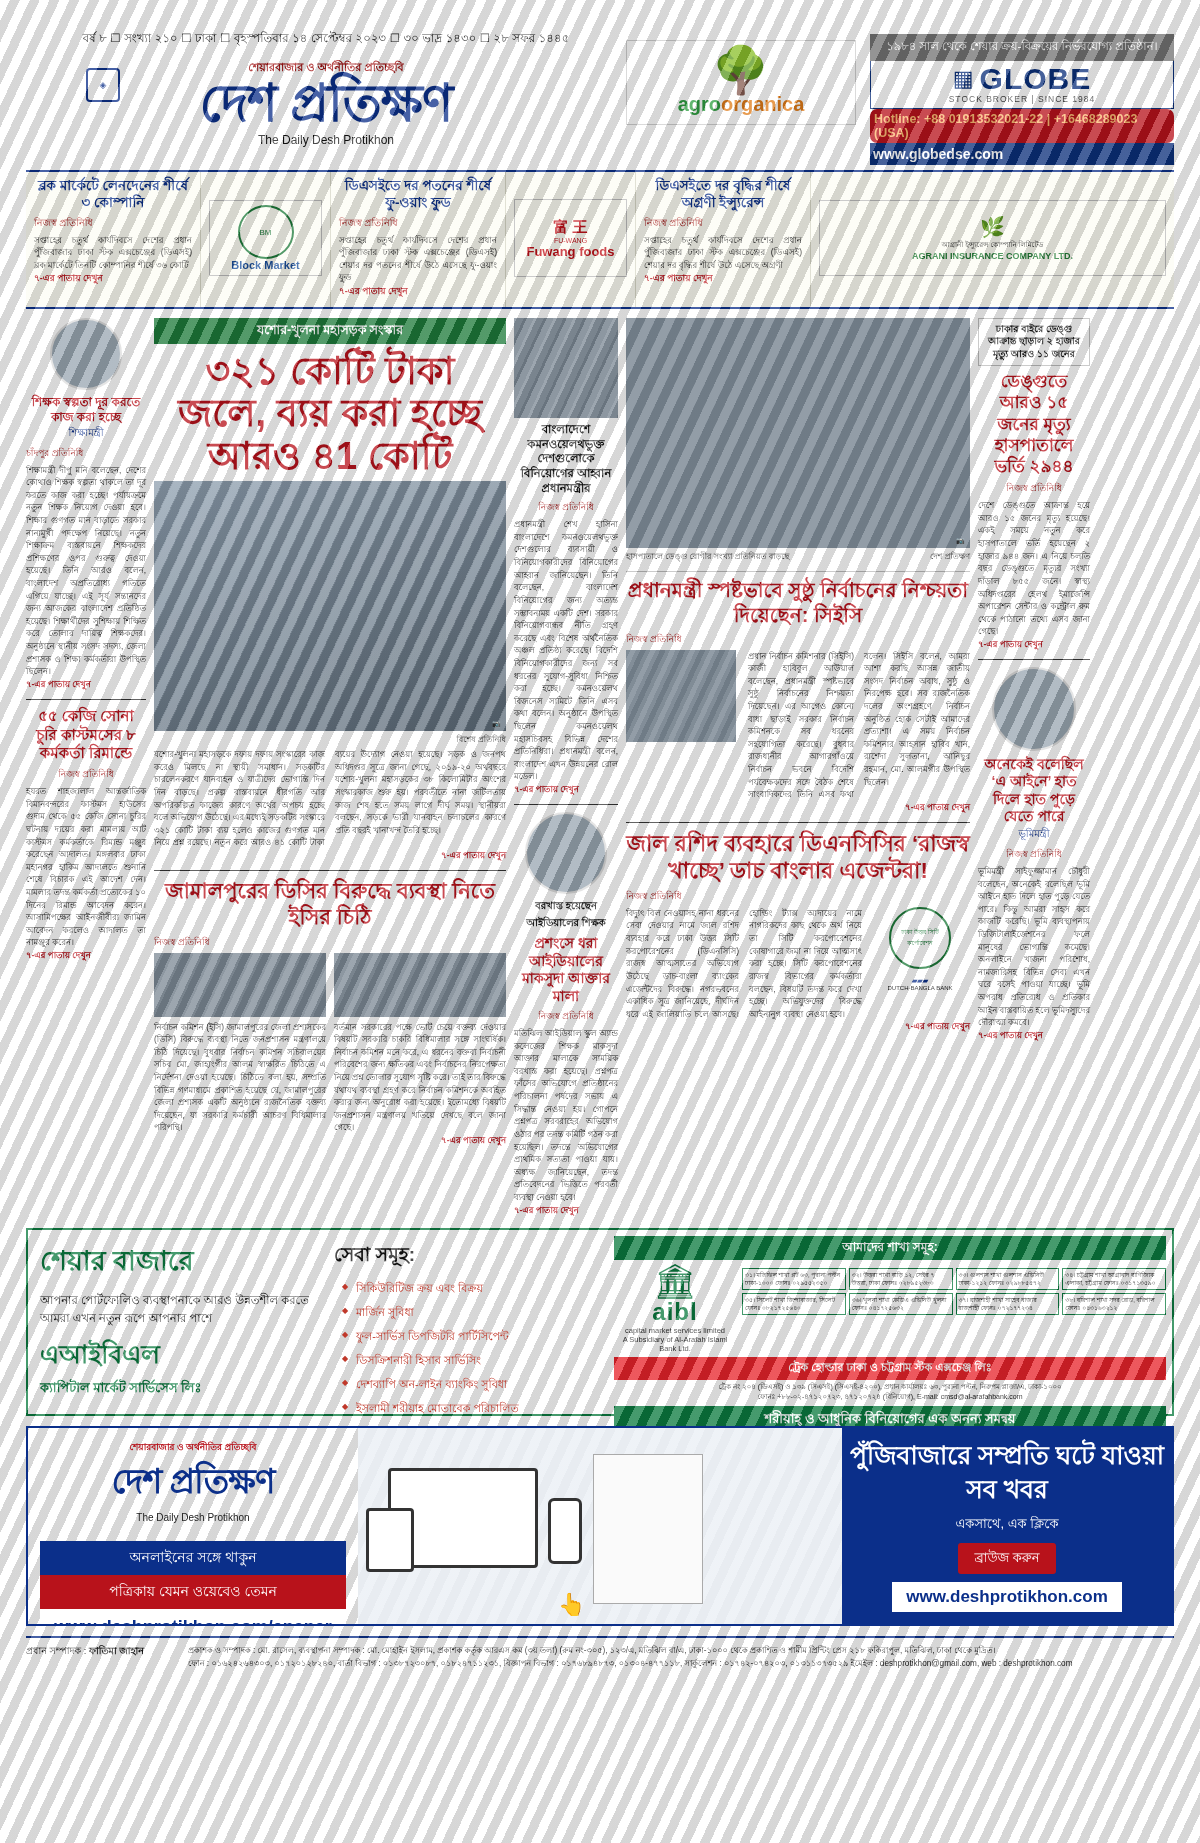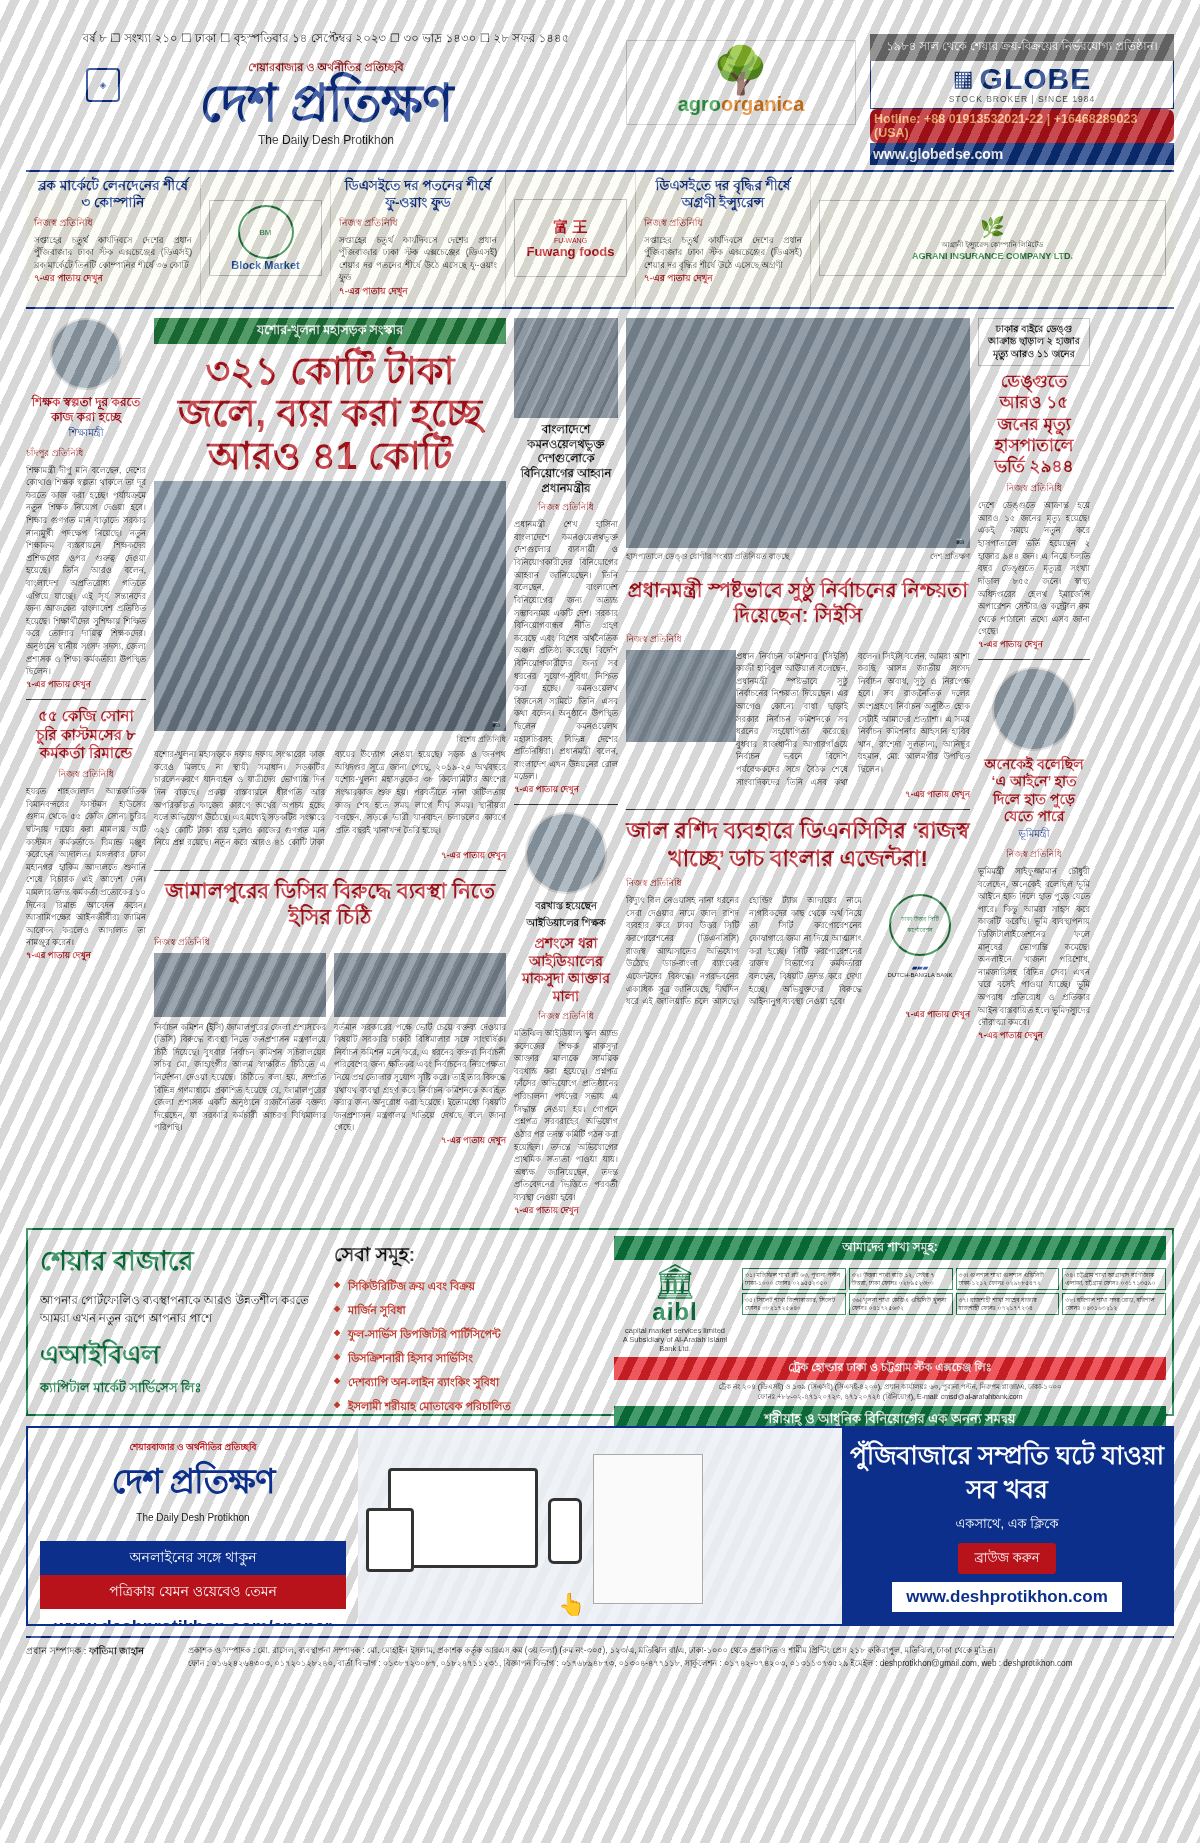--- a/index.html
+++ b/index.html
@@ -283,21 +283,21 @@
         <div class="imgtex"></div>
           <div class="ph-label">📷</div>
       </div>
       <div style="display:flex;justify-content:space-between;">
         <div class="cap" style="text-align:left;">হাসপাতালে ডেঙ্গু রোগীর সংখ্যা প্রতিনিয়ত বাড়ছে</div>
         <div class="cap">দেশ প্রতিক্ষণ</div>
       </div>
       <div class="rule-thin"></div>
       <div class="redhead" style="font-size:20px;">প্রধানমন্ত্রী স্পষ্টভাবে সুষ্ঠু নির্বাচনের নিশ্চয়তা দিয়েছেন: সিইসি</div>
       <div class="byline">নিজস্ব প্রতিনিধি</div>
-      <div style="display:flex;gap:0;">
+      <div style="display:flex;gap:12px;">
         <div style="width:110px;">
           <div class="photo" style="height:92px;">
               <div class="imgtex"></div>
             </div>
         </div>
         <div style="flex:1;" class="body two-col">প্রধান নির্বাচন কমিশনার (সিইসি) কাজী হাবিবুল আউয়াল বলেছেন, প্রধানমন্ত্রী স্পষ্টভাবে সুষ্ঠু নির্বাচনের নিশ্চয়তা দিয়েছেন। এর আগেও কোনো বাধা ছাড়াই সরকার নির্বাচন কমিশনকে সব ধরনের সহযোগিতা করেছে। বুধবার রাজধানীর আগারগাঁওয়ে নির্বাচন ভবনে বিদেশি পর্যবেক্ষকদের সঙ্গে বৈঠক শেষে সাংবাদিকদের তিনি এসব কথা বলেন। সিইসি বলেন, আমরা আশা করছি আসন্ন জাতীয় সংসদ নির্বাচন অবাধ, সুষ্ঠু ও নিরপেক্ষ হবে। সব রাজনৈতিক দলের অংশগ্রহণে নির্বাচন অনুষ্ঠিত হোক সেটাই আমাদের প্রত্যাশা। এ সময় নির্বাচন কমিশনার আহসান হাবিব খান, রাশেদা সুলতানা, আনিছুর রহমান, মো. আলমগীর উপস্থিত ছিলেন।</div>
       </div>
       <div class="more" style="text-align:right;">৭-এর পাতায় দেখুন</div>
 
       <div class="rule"></div>
@@ -338,21 +338,21 @@
 
   <div class="aibl">
     <div class="aibl-l">
       <div class="aibl-t1">শেয়ার বাজারে</div>
       <div class="aibl-t2">আপনার পোর্টফোলিও ব্যবস্থাপনাকে আরও উন্নতশীল করতে আমরা এখন নতুন রূপে আপনার পাশে</div>
       <div class="aibl-t3">এআইবিএল</div>
       <div class="aibl-t4">ক্যাপিটাল মার্কেট সার্ভিসেস লিঃ</div>
     </div>
     <div class="aibl-m">
       <div class="aibl-serv-h">সেবা সমূহ:</div>
-      <ul class="aibl-serv" style="margin:0;padding:0;font-weight:bold;">
+      <ul class="aibl-serv" style="margin:8px;padding:0;">
         <li>সিকিউরিটিজ ক্রয় এবং বিক্রয়</li>
         <li>মার্জিন সুবিধা</li>
         <li>ফুল-সার্ভিস ডিপজিটরি পার্টিসিপেন্ট</li>
         <li>ডিসক্রিশনারী হিসাব সার্ভিসিং</li>
         <li>দেশব্যাপি অন-লাইন ব্যাংকিং সুবিধা</li>
         <li>ইসলামী শরীয়াহ মোতাবেক পরিচালিত</li>
       </ul>
     </div>
     <div class="aibl-r">
       <div class="branch-h">আমাদের শাখা সমূহ:</div>

